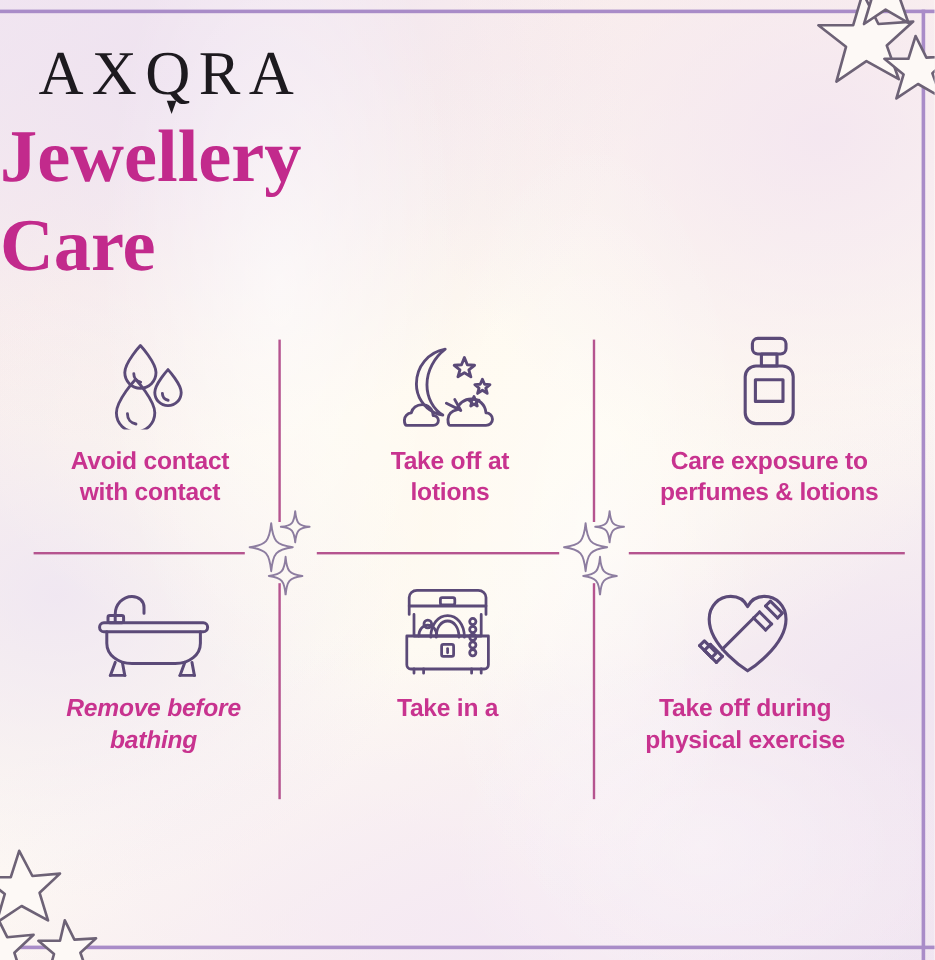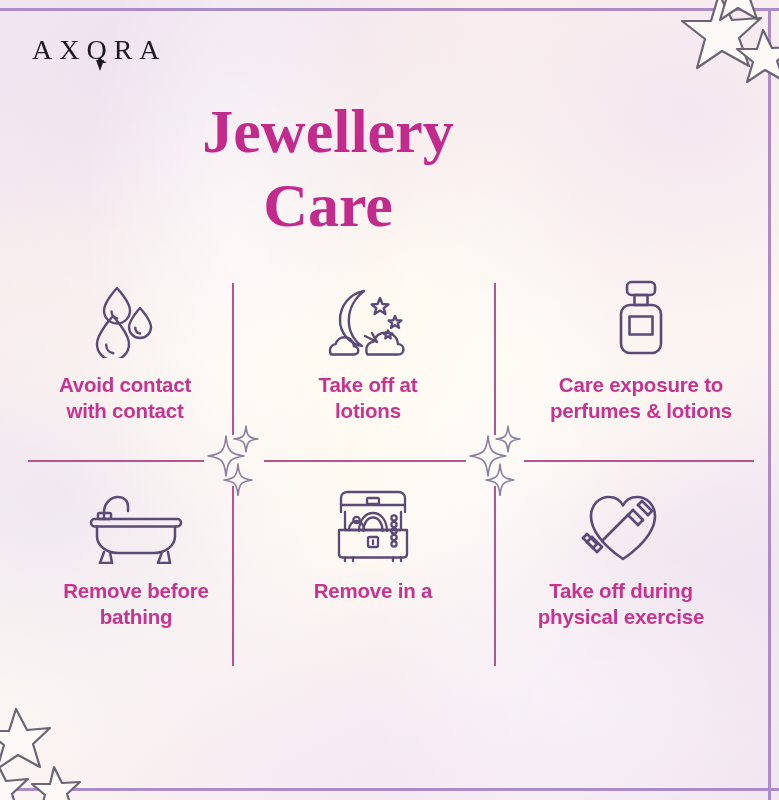--- a/index.html
+++ b/index.html
@@ -44,21 +44,21 @@
   .frame-top    { left: 0;   top: 8px;     width: 779px; height: 3px; }
   .frame-right  { right: 8px; top: 8px;    width: 3px;   height: 792px; }
   .frame-bottom { left: 0;   bottom: 9px;  width: 779px; height: 3px; }
 
   
   .logo {
     position: absolute;
     left: 32px;
     top: 36px;
     font-family: "Liberation Serif", "DejaVu Serif", serif;
-    font-size: 28px;
+    font-size: 52px;
     letter-spacing: 7px;
     color: #1d1a1f;
     line-height: 1;
     white-space: nowrap;
   }
   .logo .logo-q {
     position: relative;
     display: inline-block;
   }
   .logo .gem {
@@ -72,21 +72,21 @@
     border-right: 4.5px solid transparent;
     border-top: 11px solid #1d1a1f;
   }
 
   
   .headline {
     position: absolute;
     left: 0;
     top: 92px;
     width: 656px;
-    text-align: center;
+    text-align: left;
     font-family: "Liberation Serif", "DejaVu Serif", serif;
     font-weight: bold;
     font-size: 62px;
     line-height: 1.26;
     color: #c22a8c;
     letter-spacing: 0px;
   }
   .headline .ln { display: block; }
   .headline .ln2 { margin-top: -4px; }
 
@@ -112,23 +112,23 @@
   .cell .label {
     margin-top: 14px;
     font-family: "Liberation Sans", sans-serif;
     font-weight: bold;
     font-size: 20.5px;
     line-height: 1.27;
     color: #c8338f;
     letter-spacing: -0.2px;
   }
   .c0 { left: 5px;   top: 6px; }
-  .c1 { left: 248px; top: 6px; }
+  .c1 { left: 255px; top: 6px; }
   .c2 { left: 510px; top: 6px; width: 262px; }
-  .c3 { left: 16px;   top: 212px; }
+  .c3 { left: 8px;   top: 212px; font-style: italic; }
   .c4 { left: 253px; top: 212px; }
   .c5 { left: 490px; top: 212px; width: 262px; }
 
   
   .divider { position: absolute; background: #b5548f; }
   .v-div { width: 1.6px; }
   .h-div { height: 1.6px; }
 
   .v1a { left: 232px; top: 283px; height: 152px; }
   .v1b { left: 232px; top: 486px; height: 180px; }
@@ -332,21 +332,21 @@
             <circle cx="63" cy="45" r="2.6"></circle>
             <circle cx="63" cy="51.5" r="2.6"></circle>
             <circle cx="63" cy="58" r="2.6"></circle>
 
             <path d="M14 71.5 L14 75 M22 71.5 L22 75"></path>
             <path d="M62 71.5 L62 75 M70 71.5 L70 75"></path>
           </g>
         </svg>
       </div>
       <div class="label">
-        <span>Remove in a</span><br>
+        <span>Take in a</span><br>
       </div>
     </div>
 
     <div class="cell c5">
       <div class="icon-wrap">
         <svg width="92" height="78" viewBox="0 0 92 78">
           <g fill="none" stroke="#5b4a78" stroke-width="2.6" stroke-linecap="round" stroke-linejoin="round">
 
             <path d="M48 73 C48 73 16 53 16 30 C16 19 24 11 34 11 C40.5 11 45.5 14.6 48 19.5
                      C50.5 14.6 55.5 11 62 11 C72 11 80 19 80 30 C80 53 48 73 48 73 Z"></path>

